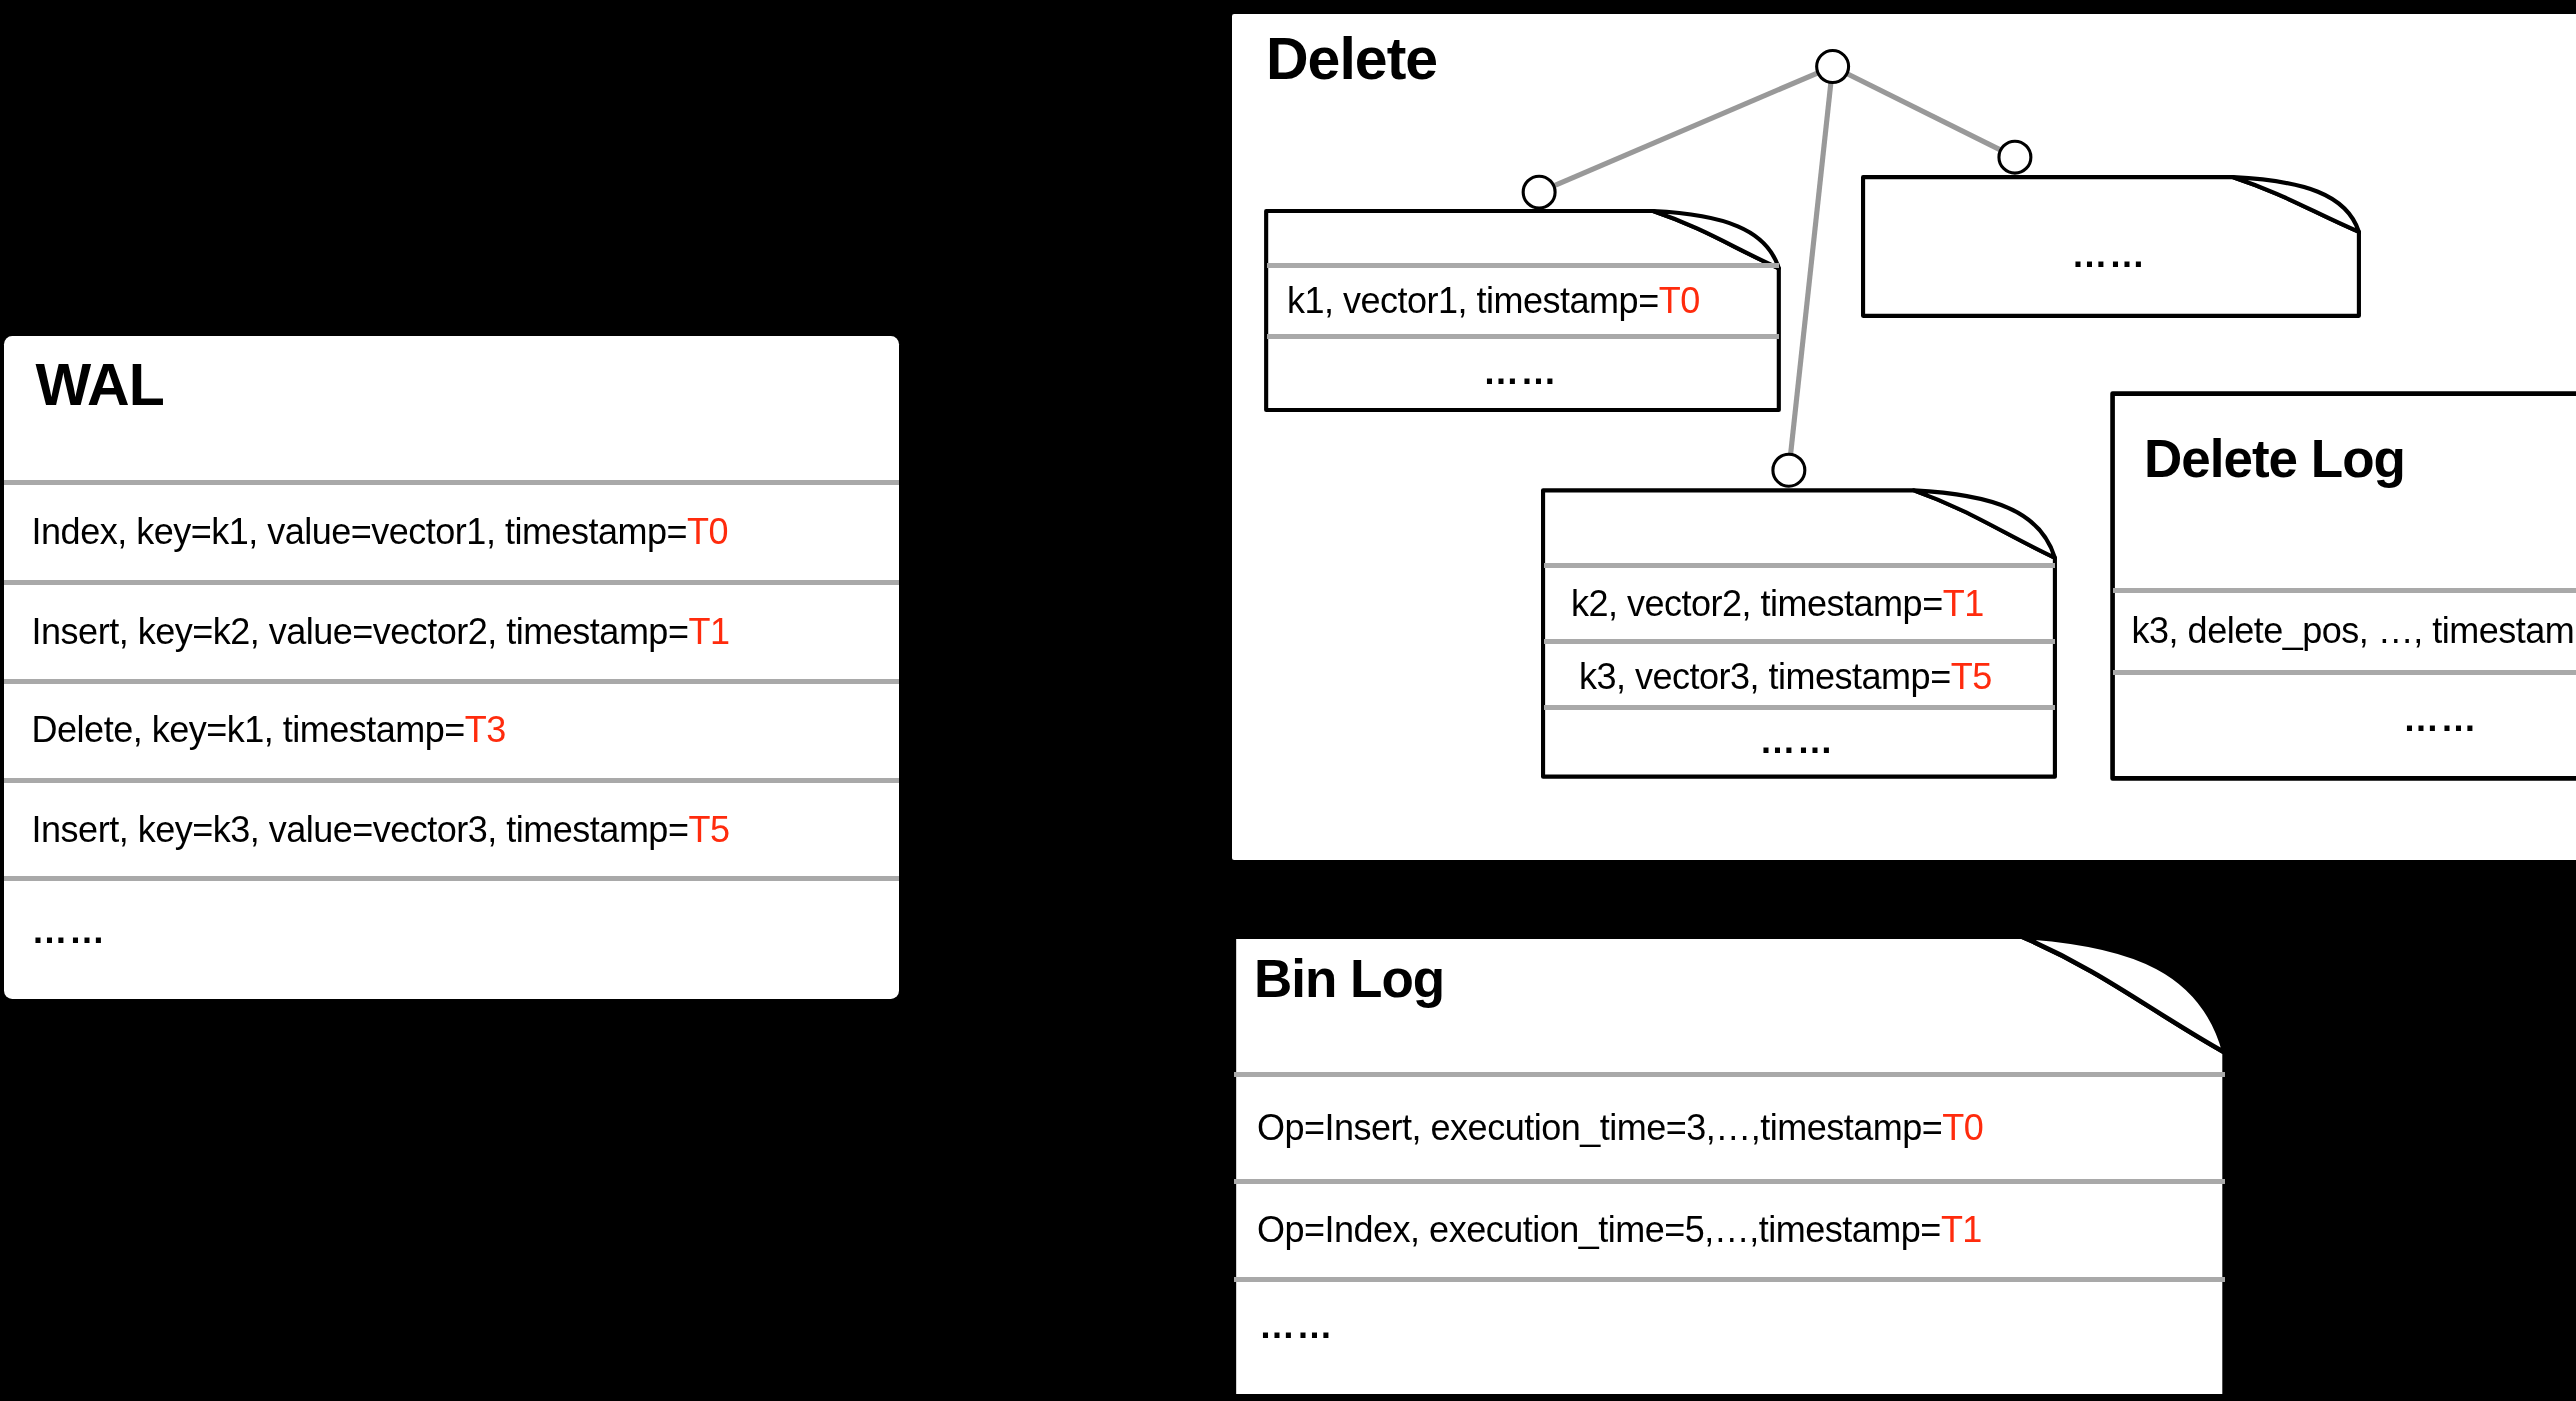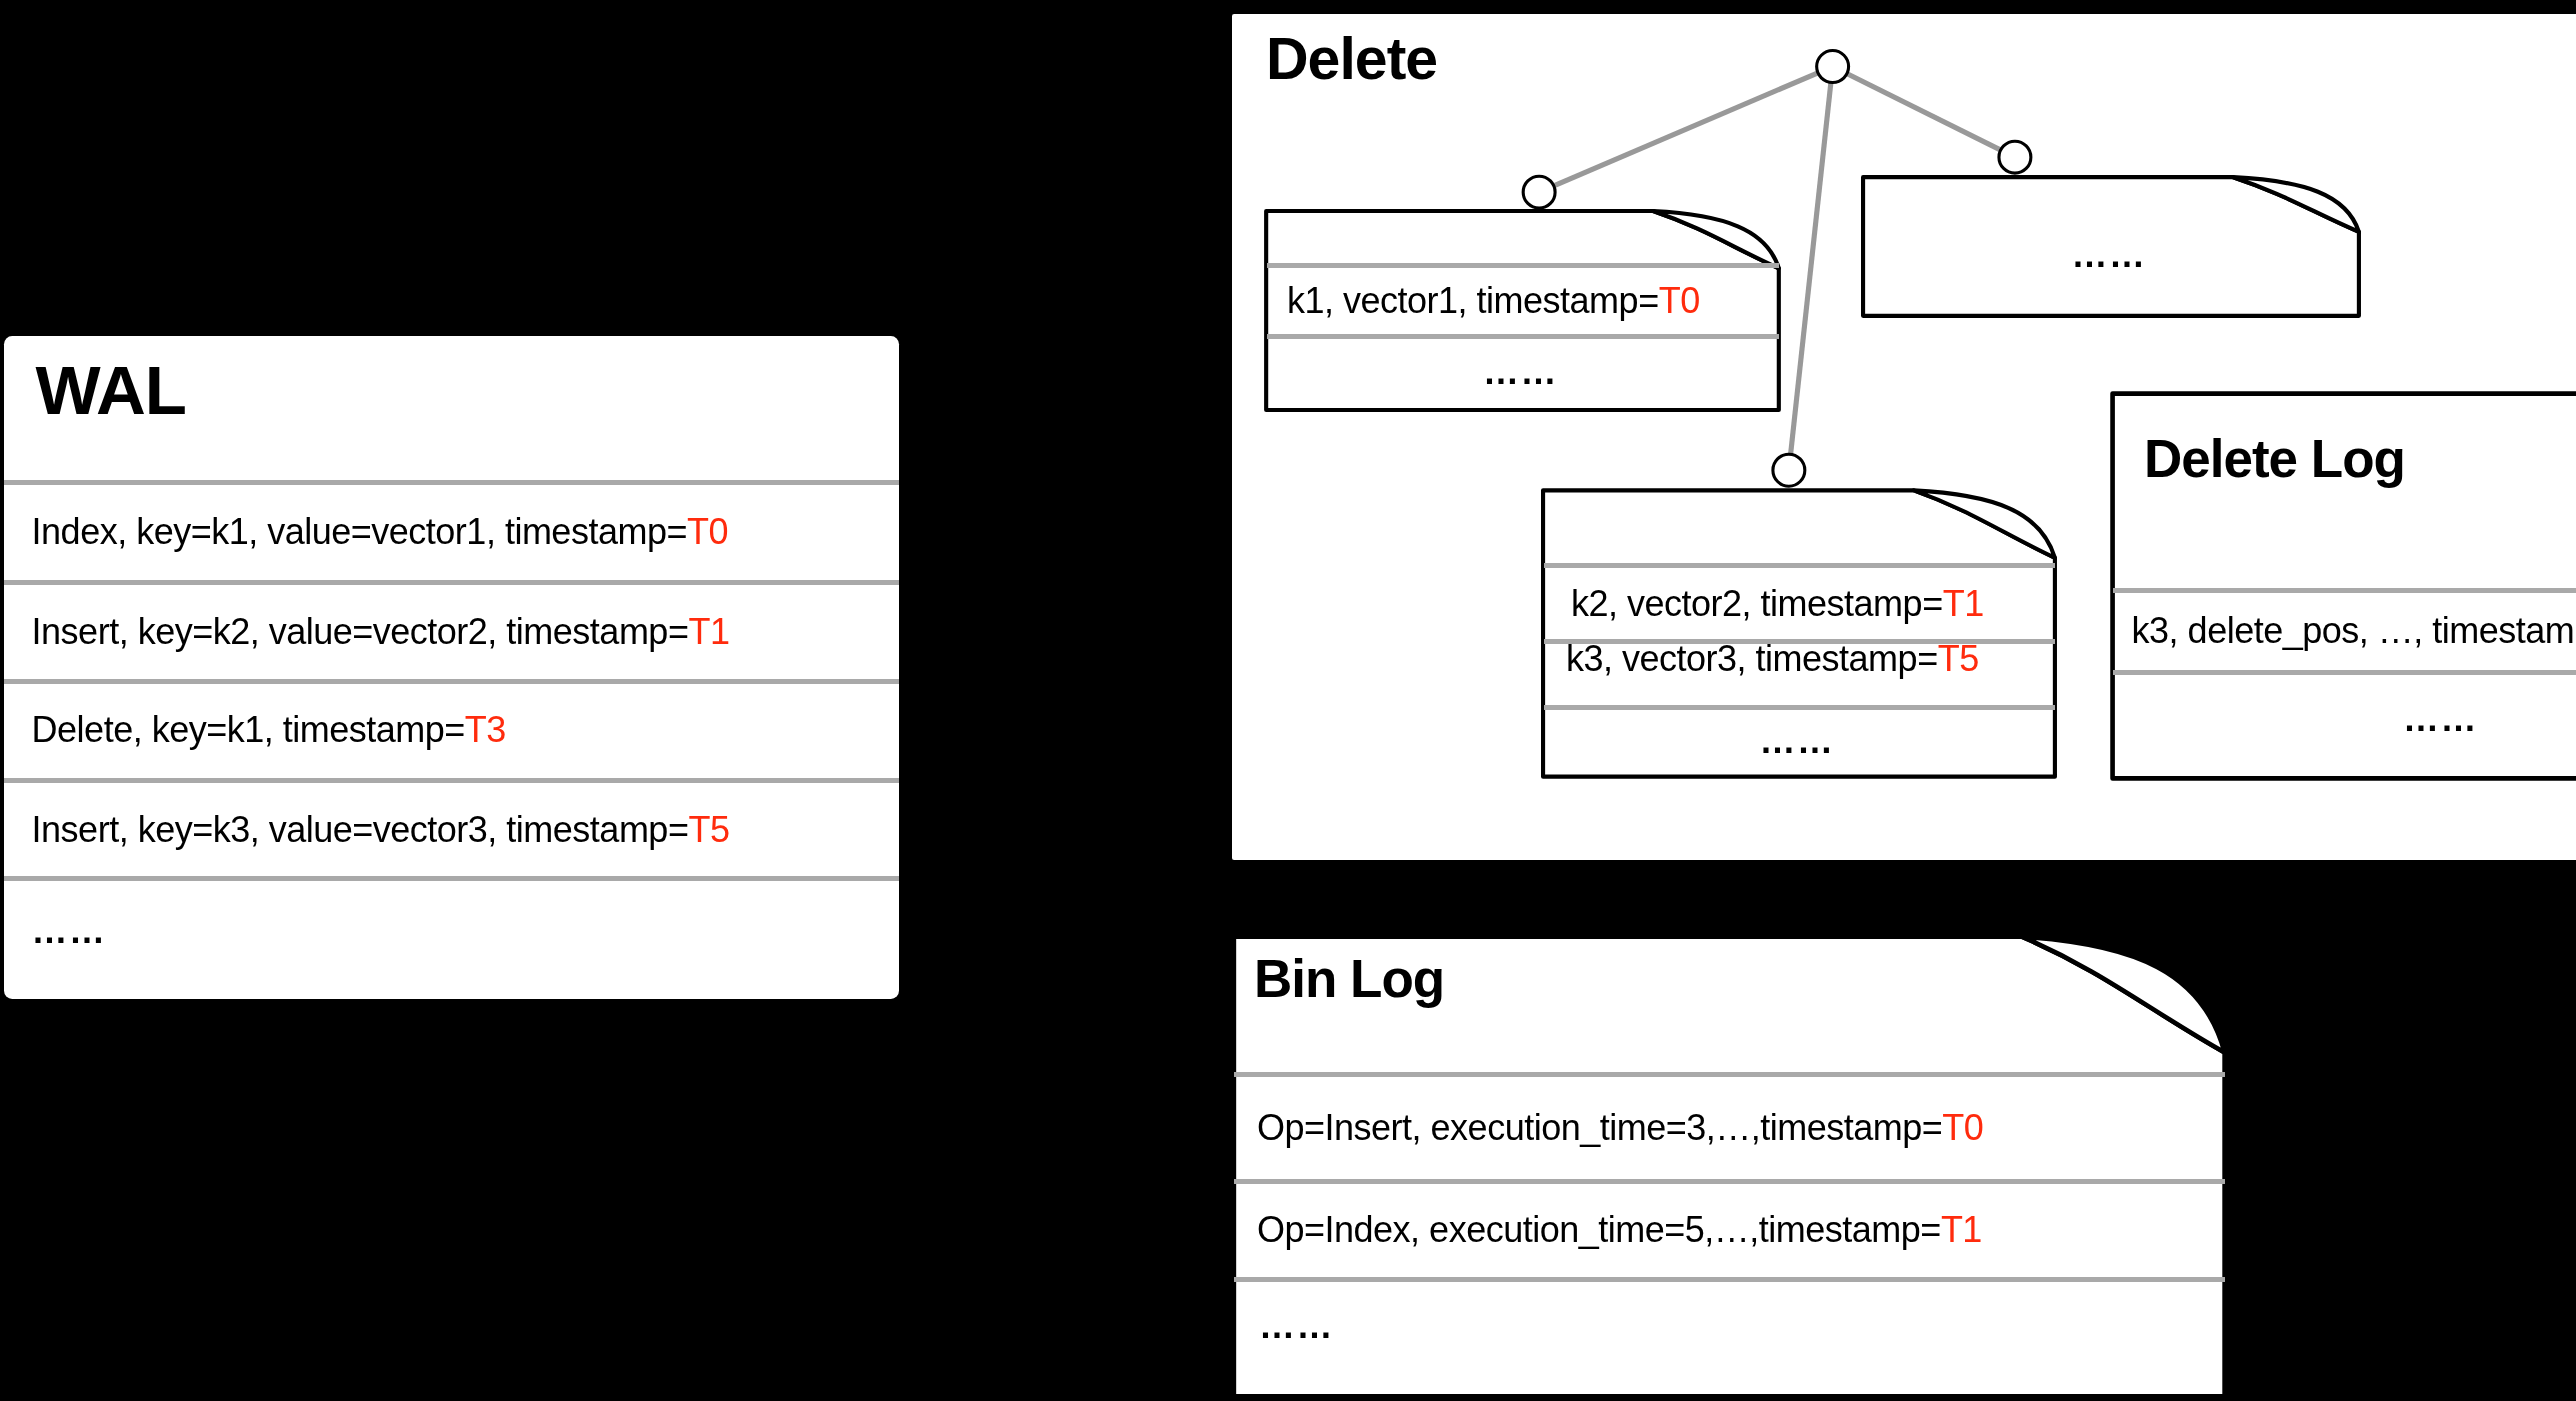--- a/index.html
+++ b/index.html
@@ -22,21 +22,21 @@
   .hr.inset{left:2.6px;right:3.1px;}
   .row{
     position:absolute;left:0;right:5.2px;display:flex;align-items:center;
     font-size:36px;letter-spacing:-0.5px;white-space:nowrap;z-index:3;
   }
   .row .ts{color:#ff2b0d;font-weight:400;}
   .row.centered{justify-content:center;padding-left:0;}
   .dots{font-weight:700;letter-spacing:1.5px;}
   
   #wal{left:3.6px;top:336px;width:895px;height:663px;border-radius:8.2px;}
-  #wal .title{left:32px;top:19.6px;font-size:69px;}
+  #wal .title{left:32px;top:19.6px;font-size:59px;}
   
   #index{left:1232px;top:14.4px;width:1572px;height:846px;border-radius:2.1px;}
   #index .title{left:34px;top:15.5px;font-size:59px;}
   #tree{position:absolute;left:0;top:0;z-index:1;}
   
   #doc-left  {left:32px;  top:195px;width:518px;height:203px;}
   #doc-right {left:629px;top:161px;width:501px; height:143px;}
   #doc-mid   {left:309px; top:474px;width:517px;height:291px;}
   #doc-del   {left:878px;top:377px;width:666px;height:390px;}
   #doc-del .title{left:34px;top:41px;font-size:53px;}
@@ -127,21 +127,21 @@
         <path d="M4,4 L724,4 C836,44 898,88 998,135 L998,560 L4,560 Z" fill="#ffffff" stroke="#000000" stroke-width="8" stroke-linejoin="round"></path>
         <path d="M724,4 C878,12 970,44 998,135 C898,88 836,44 724,4 Z" fill="#ffffff" stroke="#000000" stroke-width="8" stroke-linejoin="round"></path>
       </svg>
       <div class="hr inset" style="top:75px;"></div>
       <div class="hr inset" style="top:151px;"></div>
       <div class="hr inset" style="top:217px;"></div>
       <div class="row" style="top:77px;height:77px;padding-left:30px;">
         <span>k2, vector2, timestamp=</span>
           <span class="ts">T1</span>
       </div>
-      <div class="row" style="top:138px;height:65px;padding-left:25px;">
+      <div class="row" style="top:156px;height:65px;padding-left:38px;">
         <span>k3, vector3, timestamp=</span>
           <span class="ts">T5</span>
       </div>
       <div class="row centered" style="top:219px;height:67px;">
         <span class="dots">……</span>
       </div>
     </div>
 
     <div id="doc-del" class="doc">
       <svg class="doc-bg" width="666" height="390" viewBox="0 0 1293 757">

